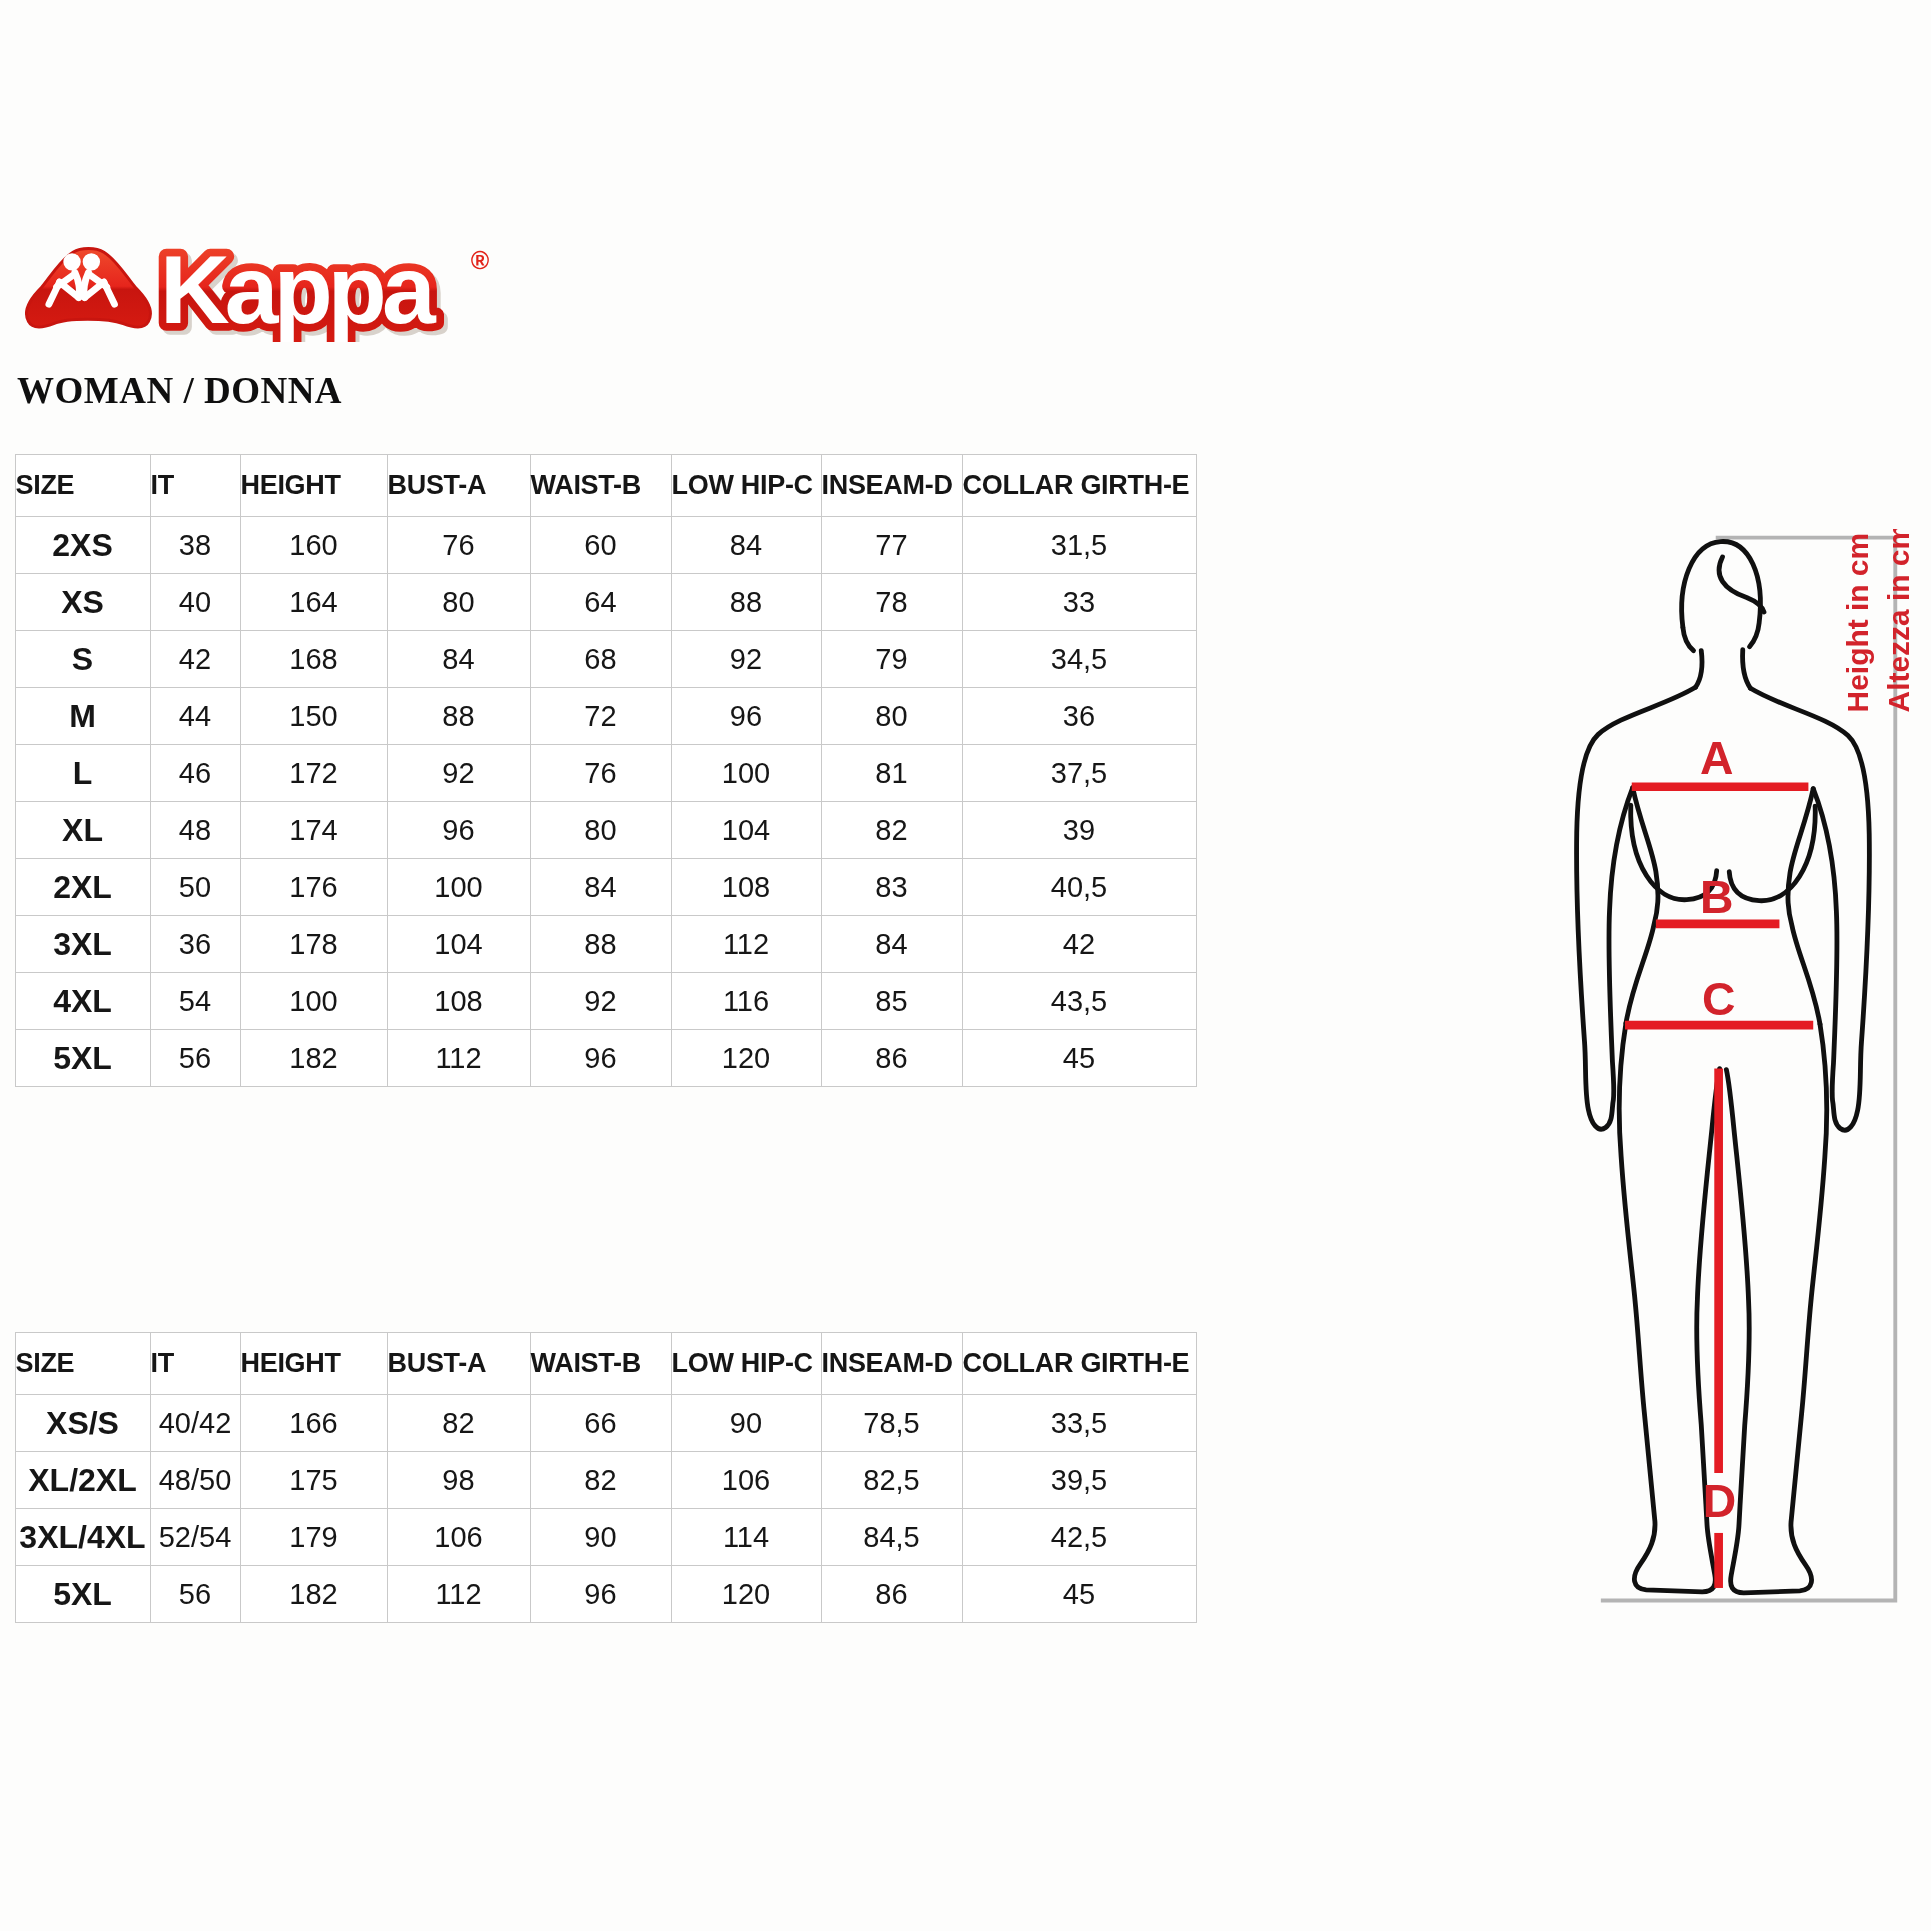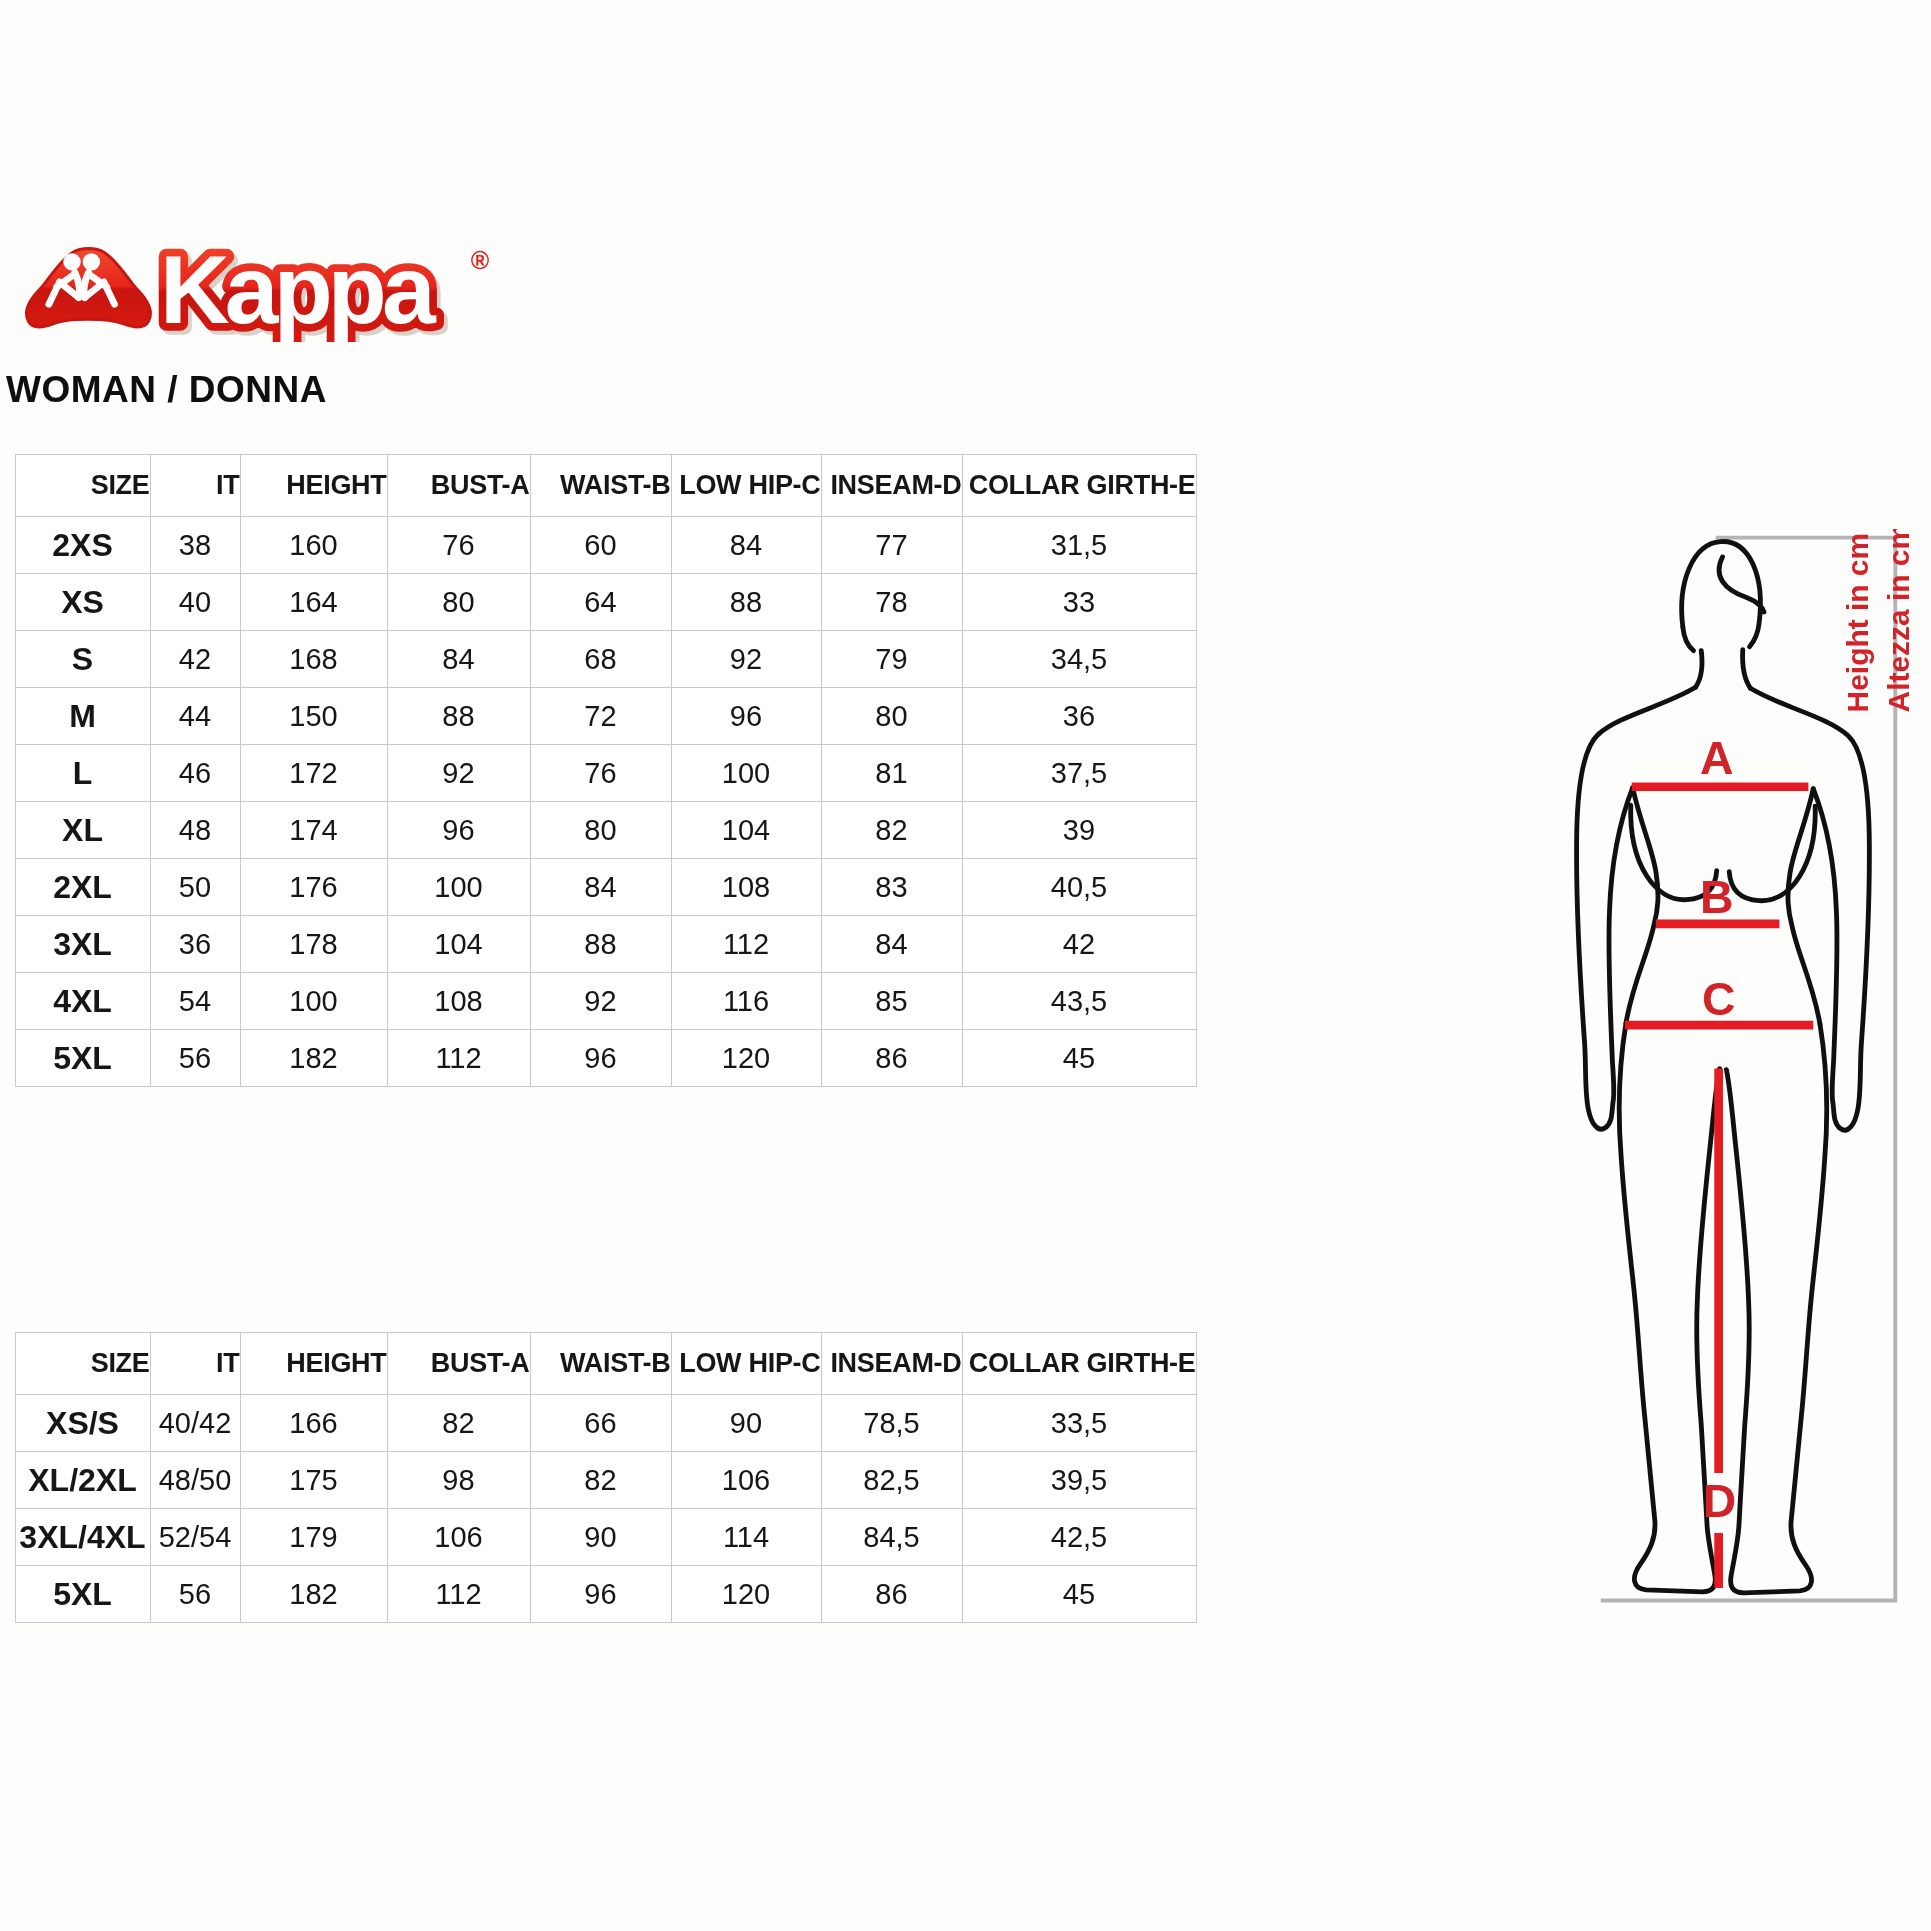--- a/index.html
+++ b/index.html
@@ -7,36 +7,37 @@
     width:1931px;height:1931px;
     background:#fdfdfc;
     font-family:"Liberation Sans", sans-serif;
     color:#161616;
     position:relative;
     overflow:hidden;
   }
   .page{position:absolute;inset:0;}
   .logo-svg{position:absolute;left:17.4px;top:228px;width:504px;height:114px;}
   .section-title{
-    position:absolute;left:6px;
+    position:absolute;left:17px;
     font-size:37px;font-weight:bold;color:#0f0f0f;letter-spacing:0.5px;
     white-space:nowrap;
+    font-family:Liberation Serif, serif;
   }
   .title-1{top:369px;}
   .title-2{top:1247px;}
   table.size-table{
     position:absolute;left:14.5px;width:1180px;
     border-collapse:collapse;table-layout:fixed;background:#ffffff;
   }
   .table-1{top:454px;}
   .table-2{top:1332px;}
   .size-table th{
     border:1.9px solid #c9c9c9;height:61px;
     font-size:27px;font-weight:bold;letter-spacing:-0.3px;
-    text-align:right;color:#161616;padding:0;
+    text-align:left;color:#161616;padding:0;
   }
   .size-table td{
     border:1.9px solid #c9c9c9;height:56px;
     font-size:29px;font-weight:normal;
     text-align:center;color:#161616;padding:0;
   }
   .size-table td.size-col{font-weight:bold;font-size:32px;}
   .figure-svg{position:absolute;left:1569px;top:529px;width:362px;height:1086px;}
 </style>
 </head>

